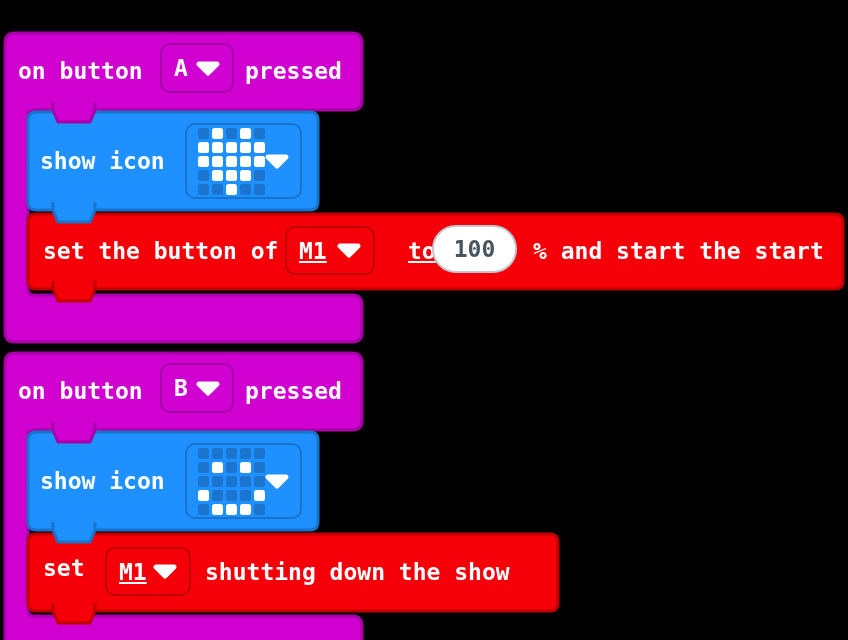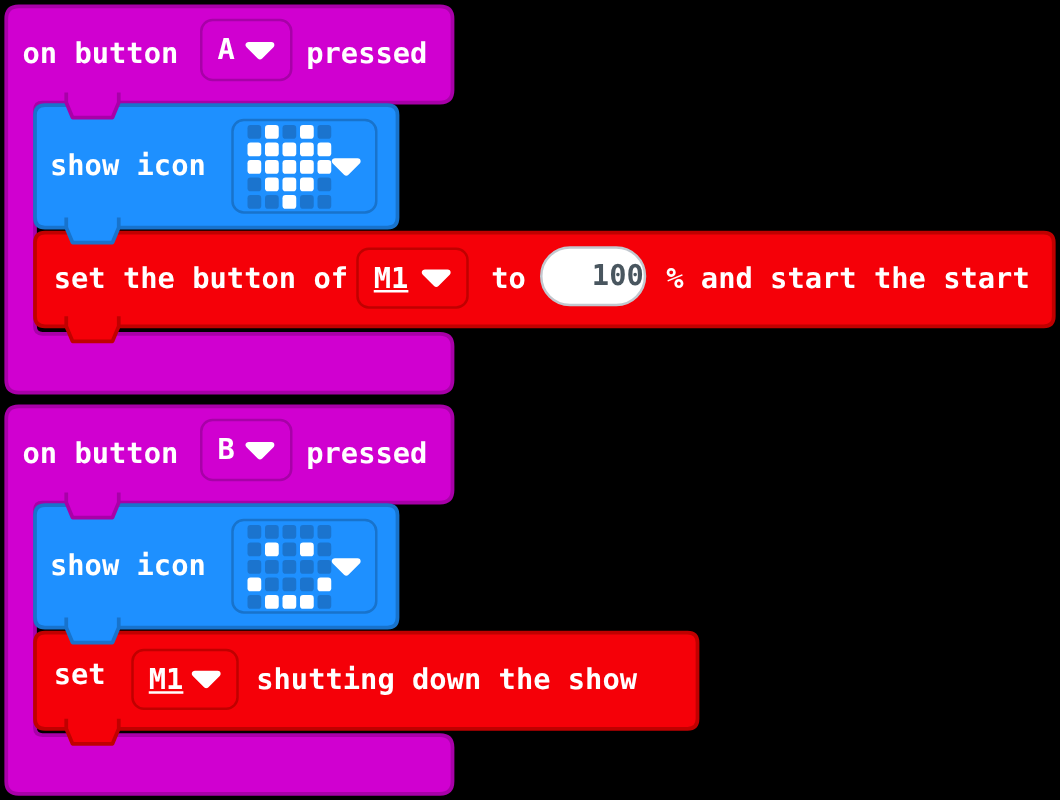--- a/index.html
+++ b/index.html
@@ -2,21 +2,21 @@
 <html style="--background: #000000; --magenta-fill: #D000D0; --magenta-border: #A800A8; --blue-fill: #1E90FF; --blue-border: #1873CC; --red-fill: #F50008; --red-border: #C00000; --led-off: #1B74CE; --led-on: #FFFFFF; --number-fill: #FFFFFF; --number-border: #C2C8CF; --number-text: #49565F; --text: #FFFFFF;"><head>
 <meta charset="utf-8">
 <style>
   html,body { margin:0; padding:0; }
   body {
     width:848px; height:640px;
     background:var(--background,#000);
     font-family:"DejaVu Sans Mono", monospace;
     overflow:hidden;
   }
-  #canvas { position:relative; width:848px; height:496px; background:var(--background,#000); }
+  #canvas { position:relative; width:848px; height:496px; background:var(--background,#000);margin-top:28px; }
   #shapes { position:absolute; left:0; top:0; }
 
   .shape-magenta { fill:var(--magenta-fill); stroke:var(--magenta-border); stroke-width:3; stroke-linejoin:round; }
   .shape-blue    { fill:var(--blue-fill);    stroke:var(--blue-border);    stroke-width:3; stroke-linejoin:round; }
   .shape-red     { fill:var(--red-fill);     stroke:var(--red-border);     stroke-width:3; stroke-linejoin:round; }
 
   .blab {
     position:absolute;
     display:flex; align-items:center;
     color:var(--text,#fff);
@@ -46,21 +46,21 @@
   .led-grid { display:grid; grid-template-columns:repeat(5,11px); grid-auto-rows:11px; gap:3px; }
   .led { background:var(--led-off); border-radius:2.5px; }
   .led.on { background:var(--led-on); }
 
   .num-pill {
     position:absolute; box-sizing:border-box;
     width:85px; height:48px;
     background:var(--number-fill);
     border:2px solid var(--number-border);
     border-radius:24px;
-    display:flex; align-items:center; justify-content:flex-end;
+    display:flex; align-items:center; justify-content:center;
     color:var(--number-text); font-weight:700; font-size:23px;
   }
 </style>
 </head>
 <body>
 
 <div id="canvas">
 
   <svg id="shapes" width="848" height="640" viewBox="0 0 848 640">
 
@@ -137,21 +137,21 @@
 
   <div class="blab" style="left:43px; top:186px; height:75px;">set the button of</div>
 
   <div class="dd dd-red" style="left:285px; top:198px; width:90px; height:49px;">
     <span>M1</span>
     <svg class="arrow-icon" width="24" height="15">
       <polygon points="3,3 21,3 12,12" fill="#fff" stroke="#fff" stroke-width="5" stroke-linejoin="round"></polygon>
     </svg>
   </div>
 
-  <div class="blab" style="left:393px; top:186px; height:75px;">to</div>
+  <div class="blab" style="left:408px; top:186px; height:75px;text-decoration:underline;">to</div>
 
   <div class="num-pill" style="left:432px; top:197px;">
     <span>100</span>
   </div>
 
   <div class="blab" style="left:533px; top:186px; height:75px;">% and start the start</div>
 
   <div class="blab" style="left:18px; top:325px; height:77px;">on button</div>
 
   <div class="dd dd-magenta" style="left:160px; top:335px; width:74px; height:50px;">

